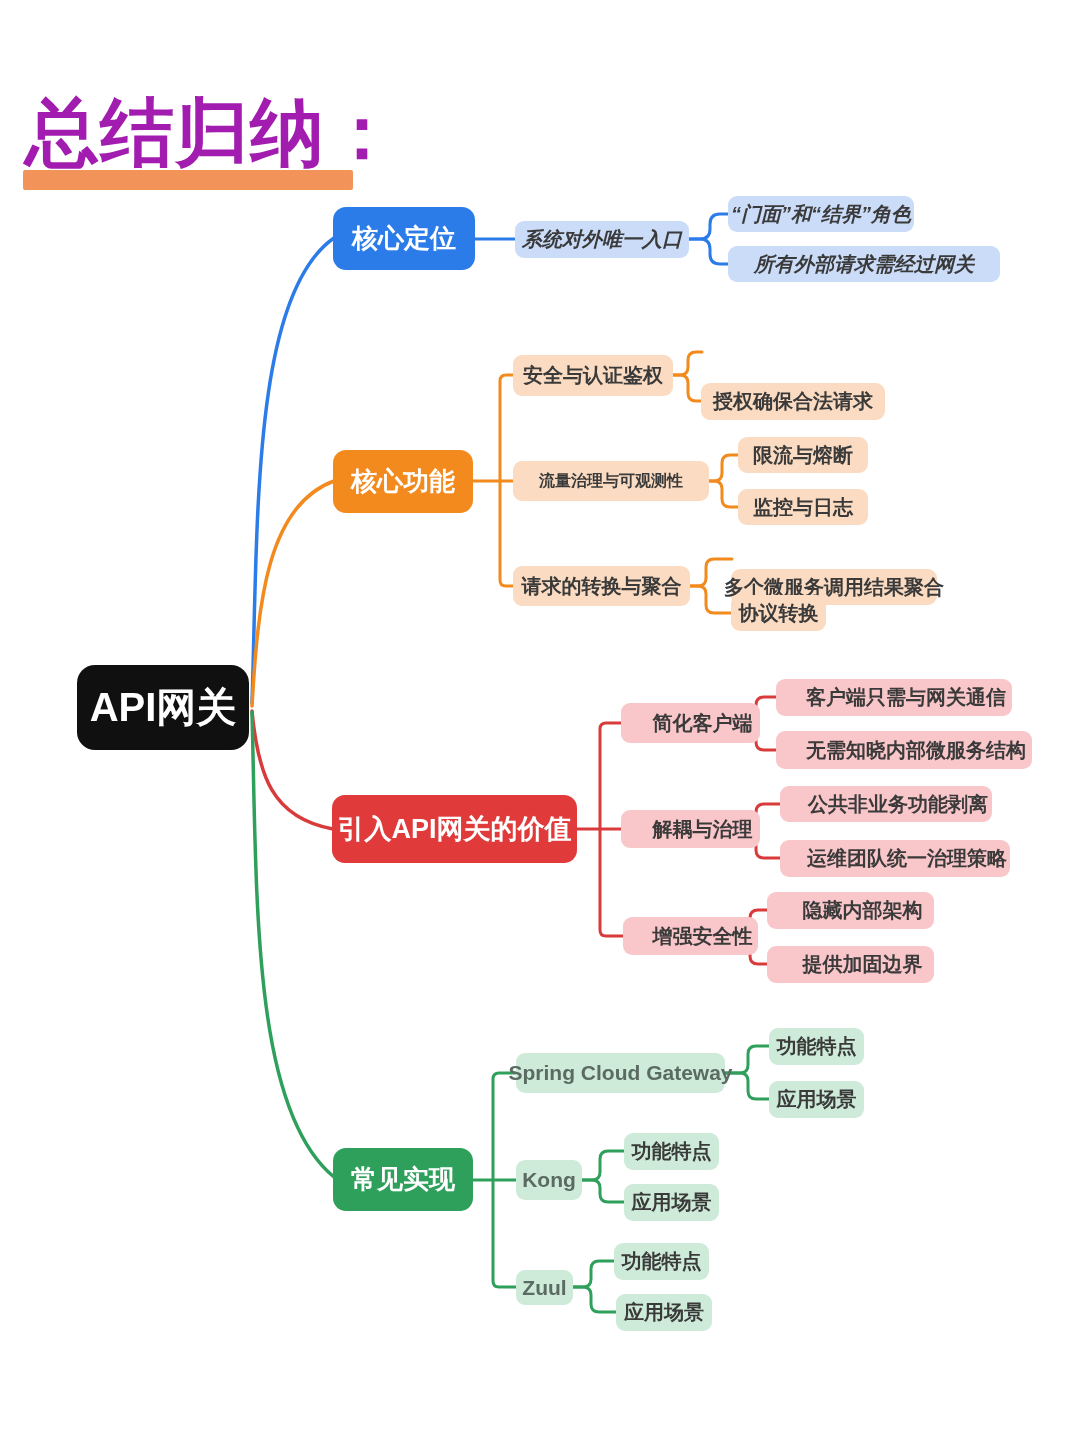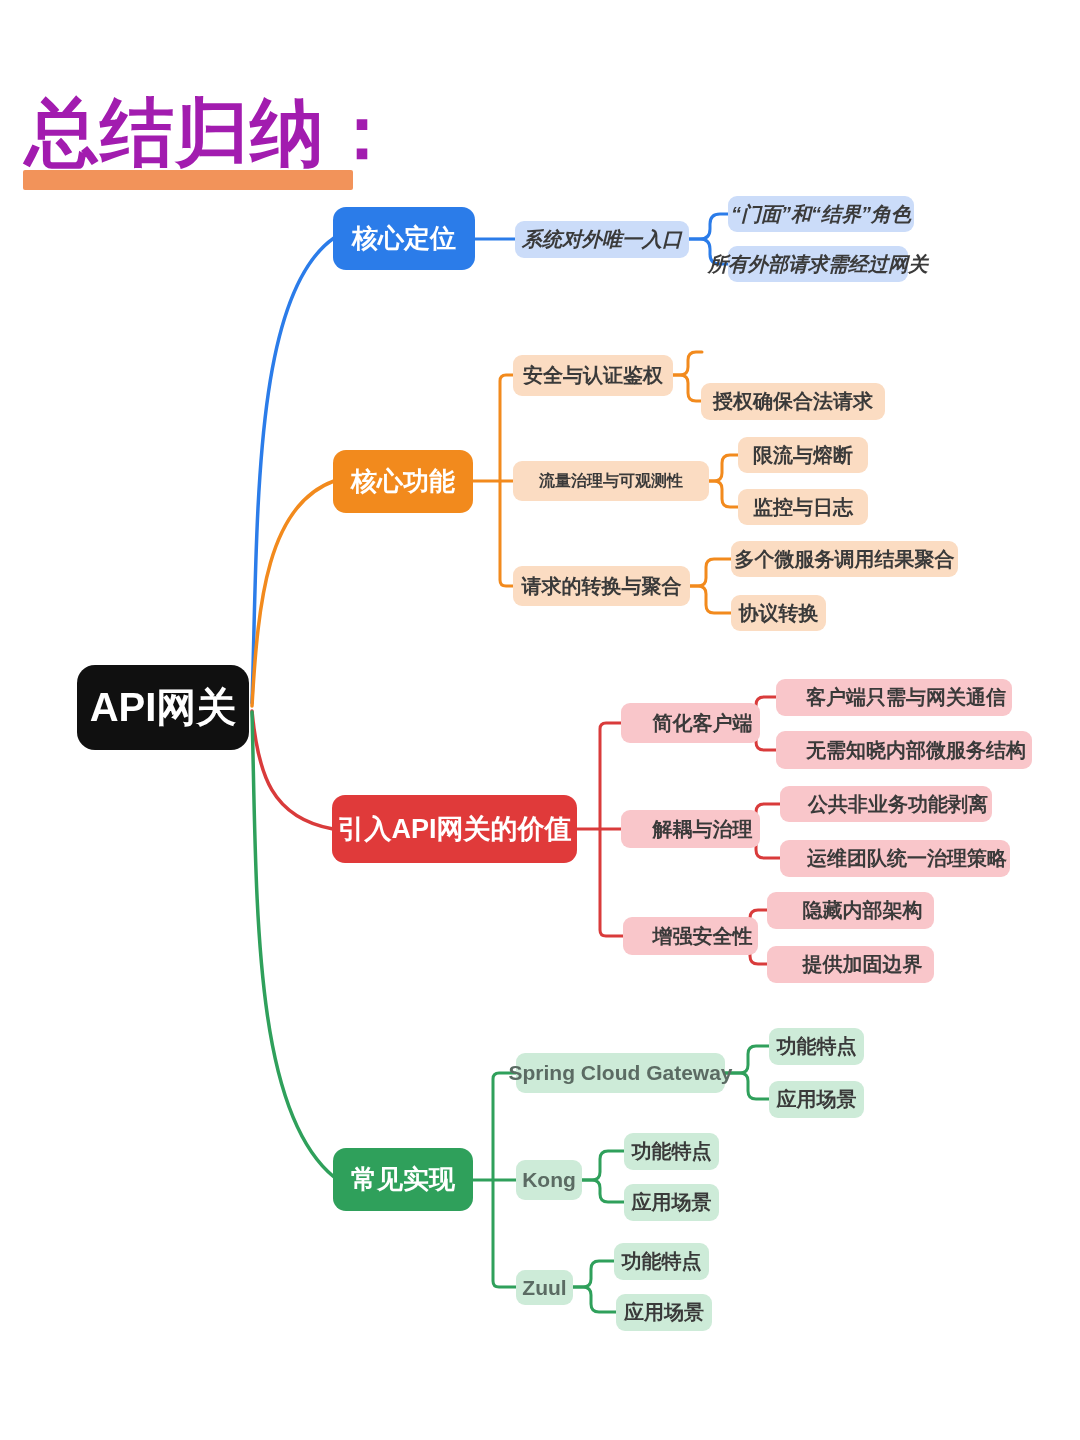--- a/index.html
+++ b/index.html
@@ -87,30 +87,30 @@
   </svg>
 
   <div class="title-underline"></div>
   <div class="page-title">总结归纳：</div>
 
   <div class="node root" style="left:77px;top:665px;width:172px;height:85px">API网关</div>
 
   <div class="node main blue" style="left:333px;top:207px;width:142px;height:63px">核心定位</div>
   <div class="node blue-light" style="left:515px;top:221px;width:174px;height:37px">系统对外唯一入口</div>
   <div class="node blue-light" style="left:728px;top:196px;width:186px;height:36px">“门面”和“结界”角色</div>
-  <div class="node blue-light" style="left:728px;top:246px;width:180px;height:36px">所有外部请求需经过网关</div>
+  <div class="node blue-light" style="left:728px;top:246px;width:272px;height:36px">所有外部请求需经过网关</div>
 
   <div class="node main orange" style="left:333px;top:450px;width:140px;height:63px">核心功能</div>
   <div class="node orange-light" style="left:513px;top:355px;width:160px;height:41px">安全与认证鉴权</div>
   <div class="node orange-light" style="left:701px;top:383px;width:184px;height:37px">授权确保合法请求</div>
   <div class="node orange-light fs19" style="left:513px;top:461px;width:196px;height:40px">流量治理与可观测性</div>
   <div class="node orange-light" style="left:738px;top:437px;width:130px;height:36px">限流与熔断</div>
   <div class="node orange-light" style="left:738px;top:489px;width:130px;height:36px">监控与日志</div>
   <div class="node orange-light" style="left:513px;top:566px;width:177px;height:40px">请求的转换与聚合</div>
-  <div class="node orange-light" style="left:731px;top:541px;width:227px;height:36px">多个微服务调用结果聚合</div>
+  <div class="node orange-light" style="left:731px;top:569px;width:206px;height:36px">多个微服务调用结果聚合</div>
   <div class="node orange-light" style="left:731px;top:595px;width:95px;height:36px">协议转换</div>
 
   <div class="node main red" style="left:332px;top:795px;width:245px;height:68px">引入API网关的价值</div>
   <div class="node red-light" style="left:621px;top:703px;width:115px;height:40px">简化客户端</div>
   <div class="node red-light" style="left:776px;top:679px;width:212px;height:37px">客户端只需与网关通信</div>
   <div class="node red-light" style="left:776px;top:731px;width:232px;height:38px">无需知晓内部微服务结构</div>
   <div class="node red-light" style="left:621px;top:810px;width:115px;height:38px">解耦与治理</div>
   <div class="node red-light" style="left:780px;top:786px;width:188px;height:36px">公共非业务功能剥离</div>
   <div class="node red-light" style="left:780px;top:840px;width:206px;height:37px">运维团队统一治理策略</div>
   <div class="node red-light" style="left:623px;top:917px;width:111px;height:38px">增强安全性</div>

